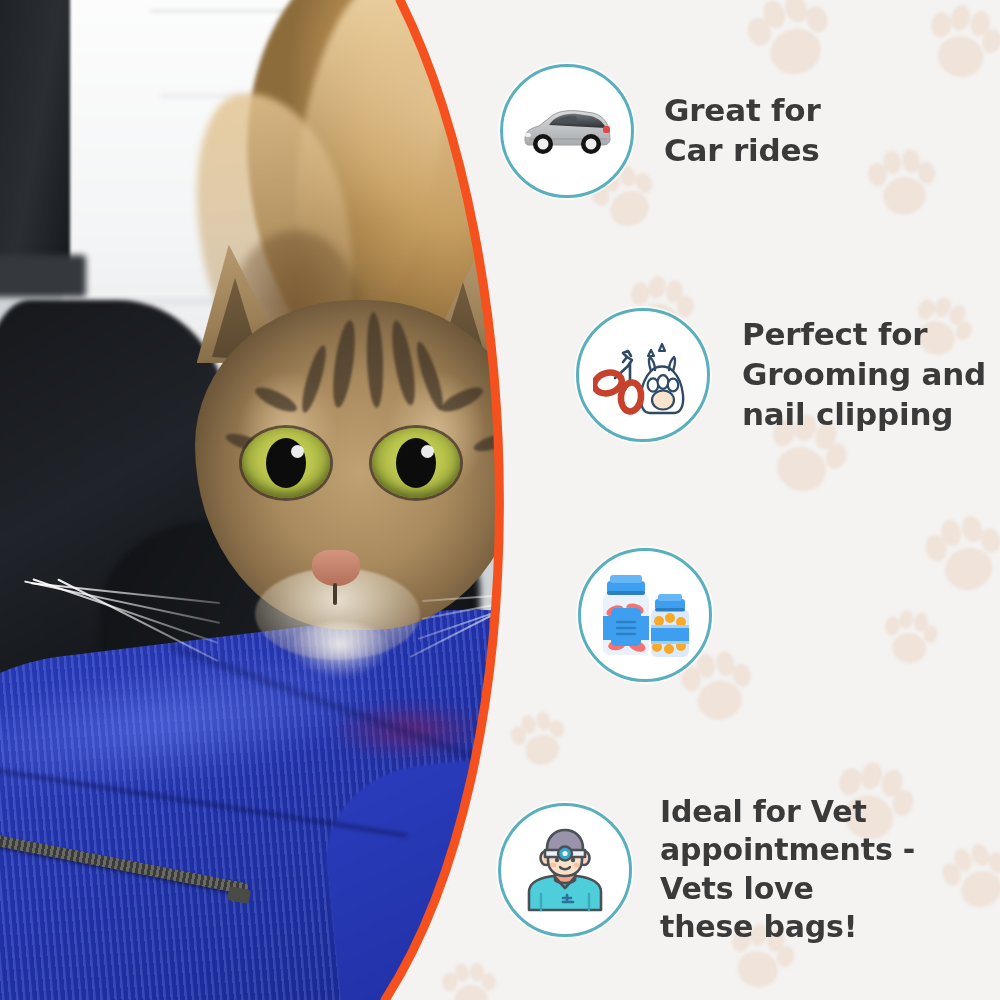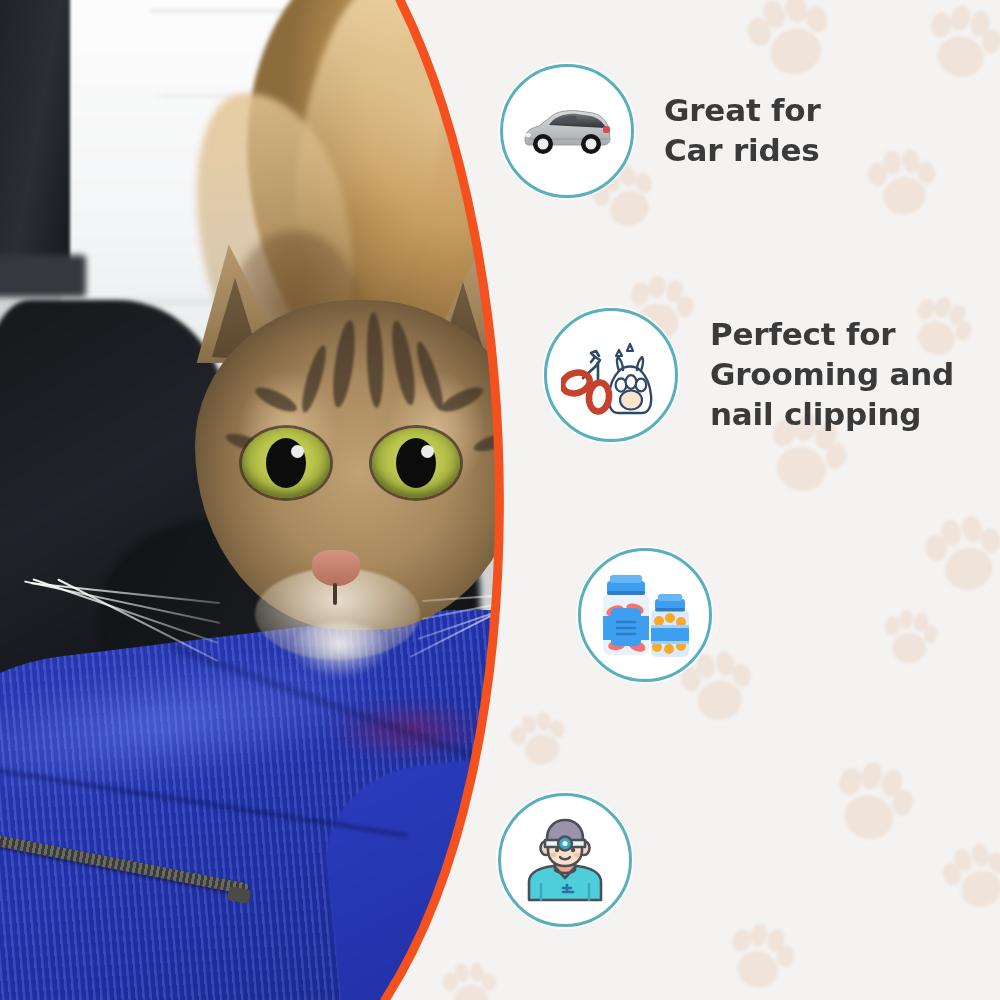--- a/index.html
+++ b/index.html
@@ -237,21 +237,21 @@
     margin-left:32px;
     color:#3a3a3a;
     font-size:31px;
     line-height:1.28;
     font-weight:700;
     letter-spacing:-.2px;
     white-space:pre-line;
     font-family:"DejaVu Sans", sans-serif;
   }
   #f1 { left:500px; top:64px; }
-  #f2 { left:544px; top:308px; }
+  #f2 { left:576px; top:308px; }
   #f3 { left:578px; top:548px; }
   #f4 { left:498px; top:793px; }
   #f1 .feat-text { margin-left:30px; }
   #f4 .feat-text { margin-left:28px; font-size:30px; }
 </style>
 </head>
 <body>
 
 <div id="stage">
 
@@ -511,16 +511,20 @@
           <ellipse cx="60" cy="43" rx="3.2" ry="2.2" fill="#f6b9a0" opacity=".8"></ellipse>
 
           <g stroke="#3aa9b8" stroke-width="2.4" stroke-linecap="round">
             <path d="M24 72 L24 88"></path>
               <path d="M72 72 L72 88"></path>
           </g>
           <path d="M46 76 L54 76 M50 73 L50 79" stroke="#2e6f9e" stroke-width="2.6" stroke-linecap="round"></path>
           <path d="M46 80 L56 80" stroke="#2e6f9e" stroke-width="2.6" stroke-linecap="round"></path>
         </svg>
       </div>
+      <div class="feat-text">Ideal for Vet
+appointments -
+Vets love
+these bags!</div>
     </div>
 
   </div>
 </div>
 
 </body></html>

